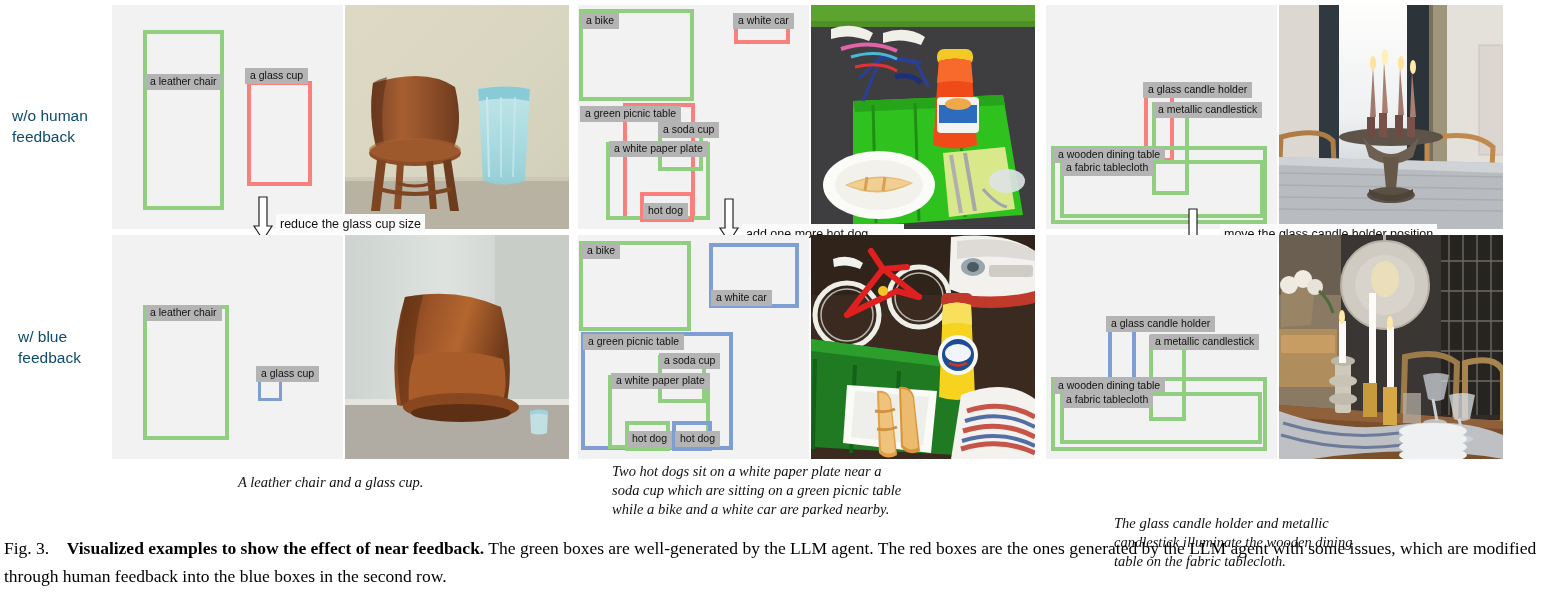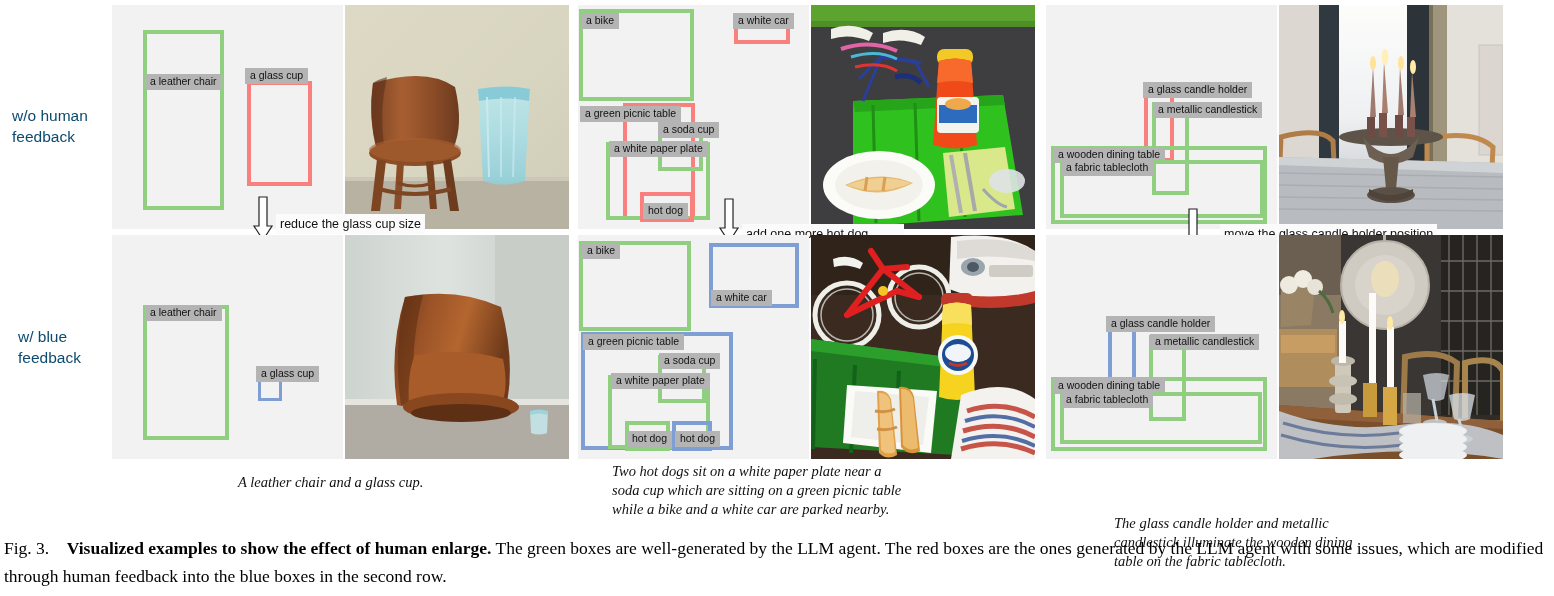--- a/index.html
+++ b/index.html
@@ -558,17 +558,17 @@
     </svg>
   </div>
 
   <div class="prompt" style="left:1114px; top:468px; width:380px;margin-top:46px;">The glass candle holder and metallic
 candlestick illuminate the wooden dining
 table on the fabric tablecloth.</div>
 
   <div id="caption">
     <span class="figno">Fig. 3.</span>
     <span>&nbsp;&nbsp;</span>
-    <span class="bold">Visualized examples to show the effect of human enlarge.</span>
+    <span class="bold">Visualized examples to show the effect of near feedback.</span>
     <span> The green boxes are well-generated by the LLM agent. The red boxes are the ones generated by the LLM agent with some issues, which are modified through human feedback into the blue boxes in the second row.</span>
   </div>
 
 </div>
 
 </body></html>

